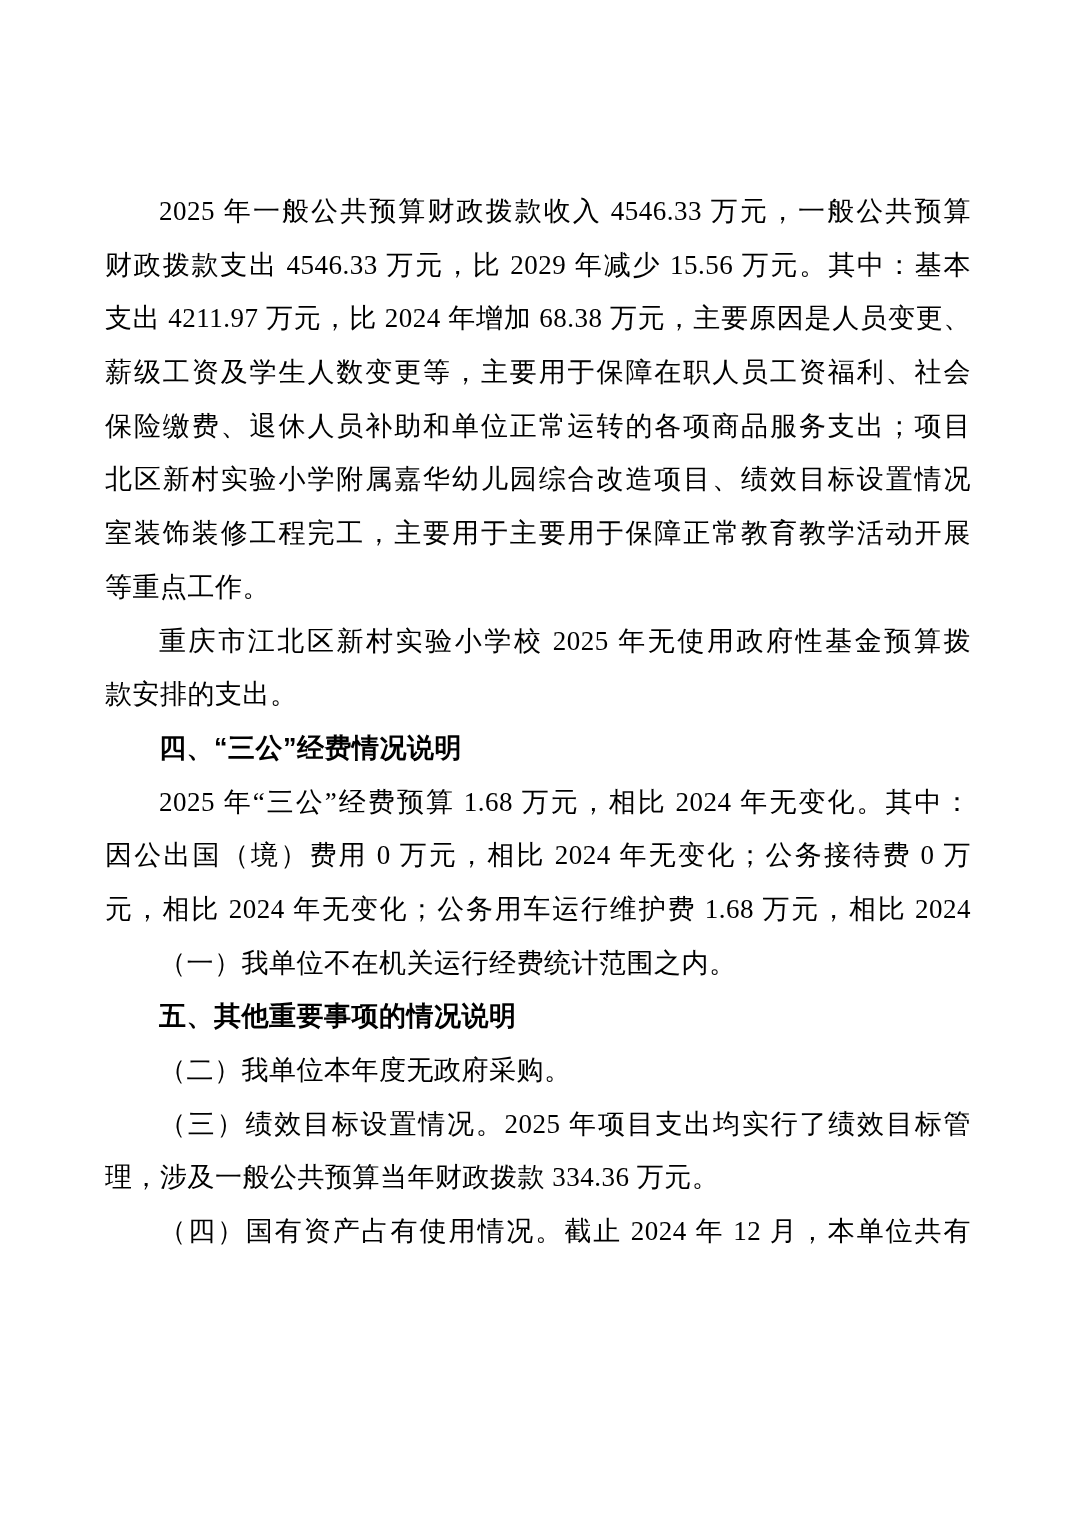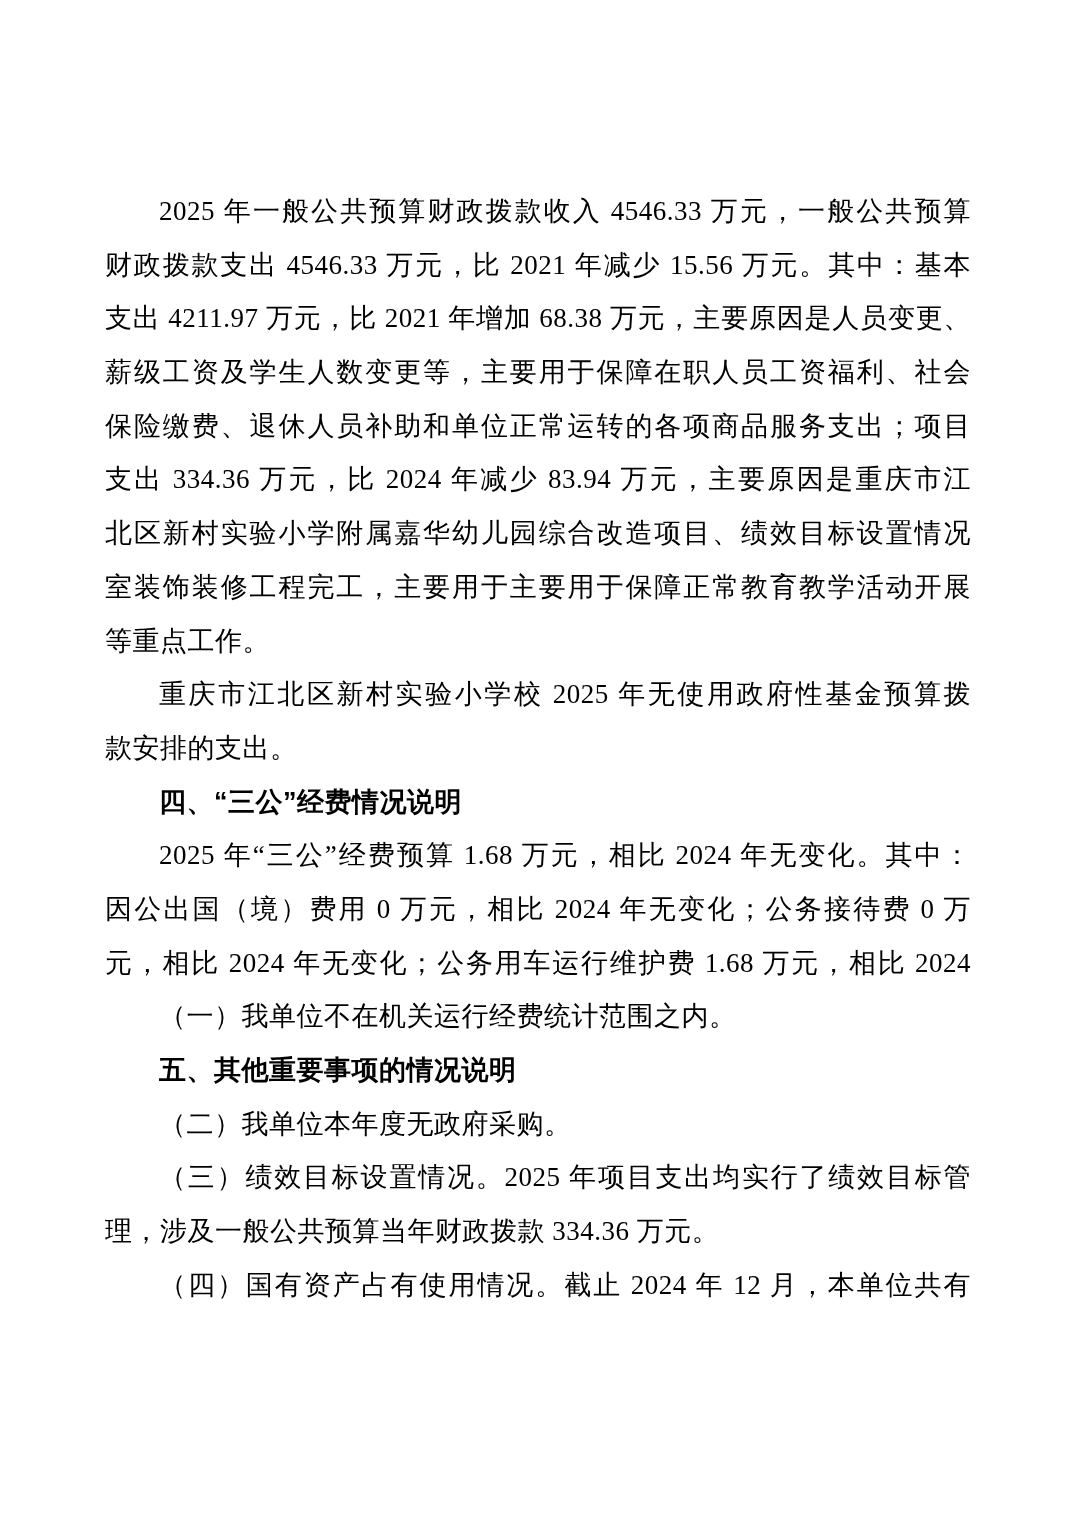--- a/index.html
+++ b/index.html
@@ -43,25 +43,24 @@
     text-align-last: left;
   }
 </style>
 </head>
 <body>
 
 <div class="page">
   <div class="doc">
 
     <div class="line indent">2025 年一般公共预算财政拨款收入 4546.33 万元，一般公共预算</div>
-    <div class="line">财政拨款支出 4546.33 万元，比 2021 年减少 15.56 万元。其中：基本</div>
-    <div class="line">支出 4211.97 万元，比 2021 年增加 68.38 万元，主要原因是人员变更、</div>
+    <div class="line">财政拨款支出 4546.33 万元，比 2029 年减少 15.56 万元。其中：基本</div>
+    <div class="line">支出 4211.97 万元，比 2024 年增加 68.38 万元，主要原因是人员变更、</div>
     <div class="line">薪级工资及学生人数变更等，主要用于保障在职人员工资福利、社会</div>
     <div class="line">保险缴费、退休人员补助和单位正常运转的各项商品服务支出；项目</div>
-    <div class="line">支出 334.36 万元，比 2024 年减少 83.94 万元，主要原因是重庆市江</div>
     <div class="line">北区新村实验小学附属嘉华幼儿园综合改造项目、绩效目标设置情况</div>
     <div class="line">室装饰装修工程完工，主要用于主要用于保障正常教育教学活动开展</div>
     <div class="line last">等重点工作。</div>
 
     <div class="line indent">重庆市江北区新村实验小学校 2025 年无使用政府性基金预算拨</div>
     <div class="line last">款安排的支出。</div>
 
     <div class="line heading indent">四、“三公”经费情况说明</div>
 
     <div class="line indent">2025 年“三公”经费预算 1.68 万元，相比 2024 年无变化。其中：</div>

